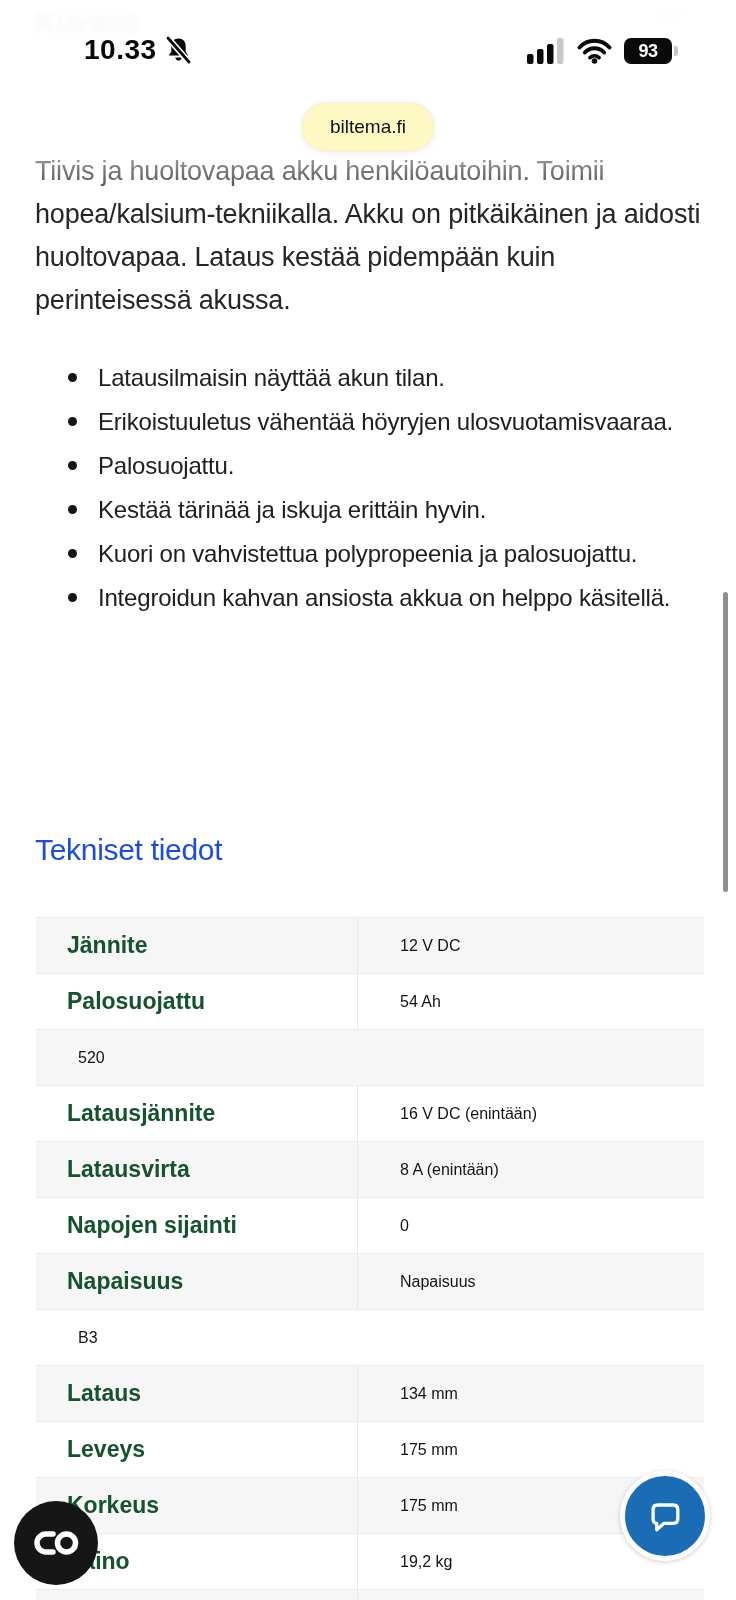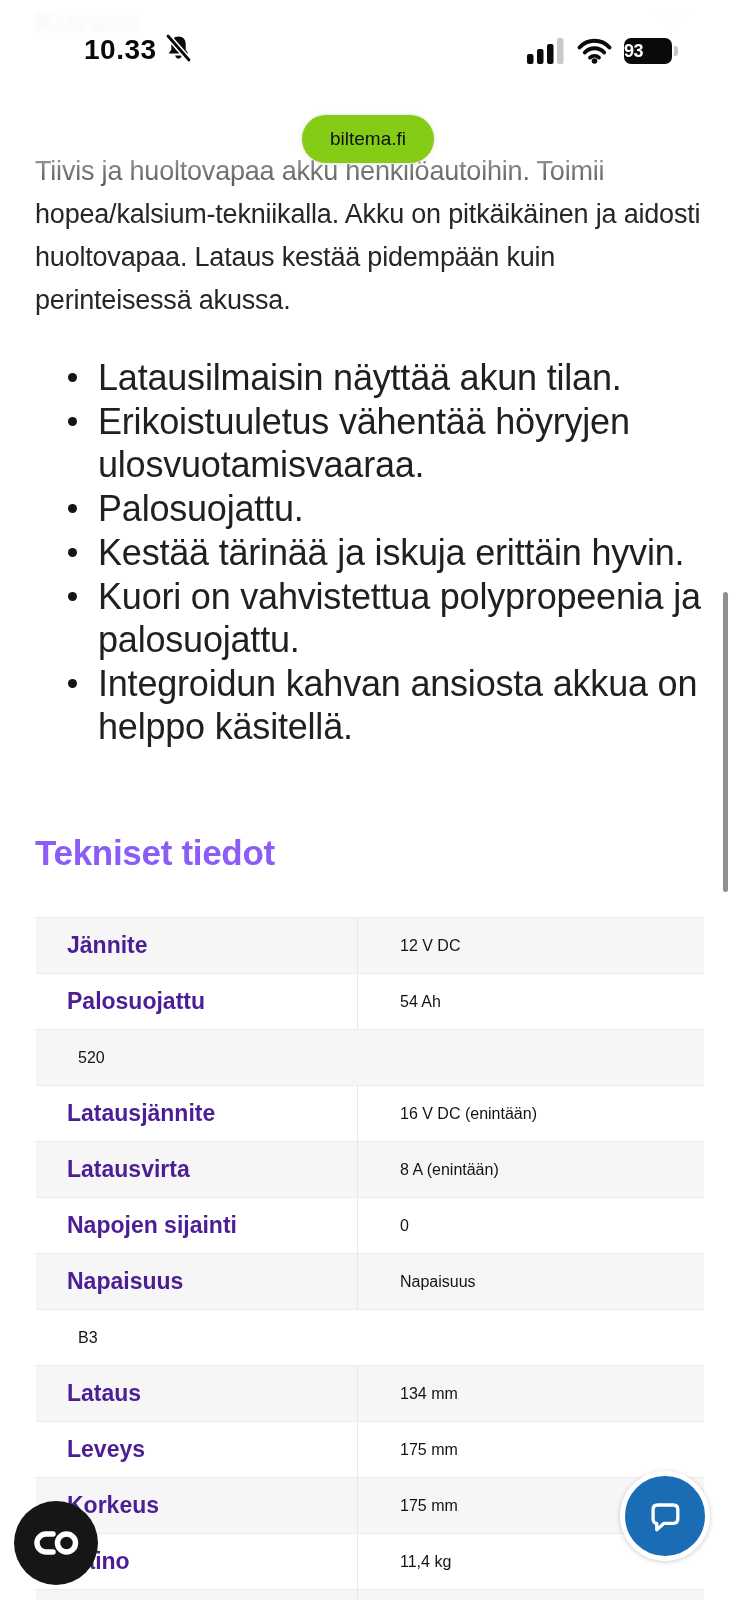--- a/index.html
+++ b/index.html
@@ -27,78 +27,78 @@
   
   .top-fade {
     position:absolute; top:0; left:0; width:736px; height:205px; z-index:5;
     background:linear-gradient(180deg, rgba(255,255,255,.95) 0px, rgba(255,255,255,.95) 120px, rgba(255,255,255,0) 205px);
     pointer-events:none;
   }
 
   
   .status-bar { position:absolute; top:34px; left:0; width:736px; height:36px; z-index:10; }
   .sb-time {
-    position:absolute; left:84px; top:0; display:flex; gap:8px;
+    position:absolute; left:84px; top:0; display:flex; align-items:center; gap:8px;
     font-size:28px; font-weight:bold; color:#0a0a0a; letter-spacing:.5px;
   }
   .sb-right { position:absolute; right:64px; top:4px; display:flex; align-items:center; gap:12px; }
   .battery {
     position:relative; width:48px; height:26px; background:#0a0a0a; border-radius:7px;
-    display:flex; align-items:center; 
+    display:flex; align-items:center; justify-content:center;
   }
   .battery span { color:#fff; font-size:18px; font-weight:bold; letter-spacing:-.5px; }
   .battery::after {
     content:''; position:absolute; right:-6px; top:8px; width:4px; height:10px;
     background:#c6c6c6; border-radius:0 3px 3px 0;
   }
 
   
   .url-pill {
-    position:absolute; top:114px; left:50%; transform:translateX(-50%); z-index:10;
+    position:absolute; top:102px; left:50%; transform:translateX(-50%); z-index:10;
     height:50px; padding:16px 28px; border-radius:25px;
-    background:#84cc16; border:1px solid #efefef;
+    background:#fef9c3; border:1px solid #efefef;
     box-shadow:0 2px 8px rgba(0,0,0,.05);
     display:flex; align-items:center; cursor:pointer;
   }
   .url-pill span { font-size:19px; color:#111; }
 
   
   .desc {
     position:absolute; top:150px; left:35px; width:668px; z-index:2;
     font-size:27px; line-height:43px; color:#262626; letter-spacing:-.2px;
   }
   .bullets {
     position:absolute; top:356px; left:35px; width:668px; z-index:2;
     list-style:none;
   }
   .bullets li {
     position:relative; padding-left:63px;
-    font-size:36px; line-height:43px; color:#202020; letter-spacing:-.2px;
+    font-size:24px; line-height:43px; color:#202020; letter-spacing:-.2px;
     margin-bottom:1px;
   }
   .bullets li::before {
     content:''; position:absolute; left:33px; top:17px;
     width:9px; height:9px; border-radius:50%; background:#141414;
   }
   .specs-title {
     position:absolute; top:833px; left:35px; z-index:2;
-    font-size:35px; font-weight:bold; color:#8b5cf6; letter-spacing:-.3px;
+    font-size:30px; font-weight:normal; color:#1d4ed8; letter-spacing:-.3px;
   }
 
   
   .spec-table {
     position:absolute; top:917px; left:36px; width:668px; z-index:2;
     border-top:1px solid #ececec;
   }
   .spec-row { display:flex; height:56px; border-bottom:1px solid #ececec; background:#fff; }
   .spec-row:nth-child(odd) { background:#f6f6f6; }
   .spec-row .cell-label {
     flex:0 0 322px; display:flex; align-items:center; padding-left:31px;
     border-right:1px solid #e7e7e7;
-    font-size:23px; font-weight:bold; color:#4c1d95;
+    font-size:23px; font-weight:bold; color:#14532d;
   }
   .spec-row .cell-value {
     flex:1; display:flex; align-items:center; padding-left:42px;
     font-size:16px; color:#141414;
   }
   .spec-row.partial { height:11px; border-bottom:none; }
 
   
   .scrollbar-thumb {
     position:absolute; top:592px; right:8px; width:5px; height:300px;
@@ -214,21 +214,21 @@
     <div class="spec-row">
       <div class="cell-label">Leveys</div>
       <div class="cell-value">175 mm</div>
     </div>
     <div class="spec-row">
       <div class="cell-label">Korkeus</div>
       <div class="cell-value">175 mm</div>
     </div>
     <div class="spec-row">
       <div class="cell-label">Paino</div>
-      <div class="cell-value">11,4 kg</div>
+      <div class="cell-value">19,2 kg</div>
     </div>
     <div class="spec-row partial">
       <div class="cell-label"></div>
       <div class="cell-value"></div>
     </div>
   </div>
 
   <div class="scrollbar-thumb"></div>
 
   <button class="fab-cookie">

